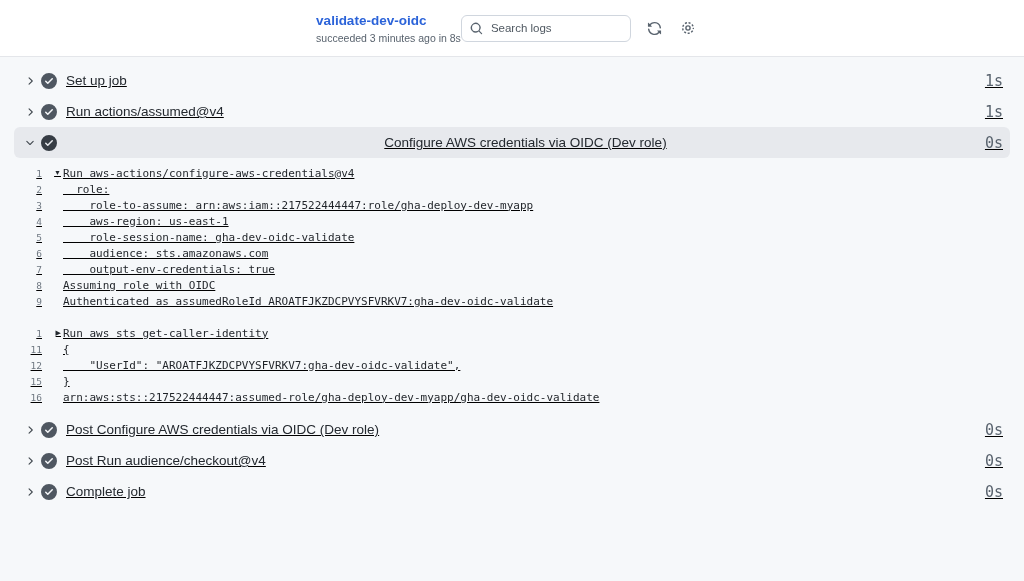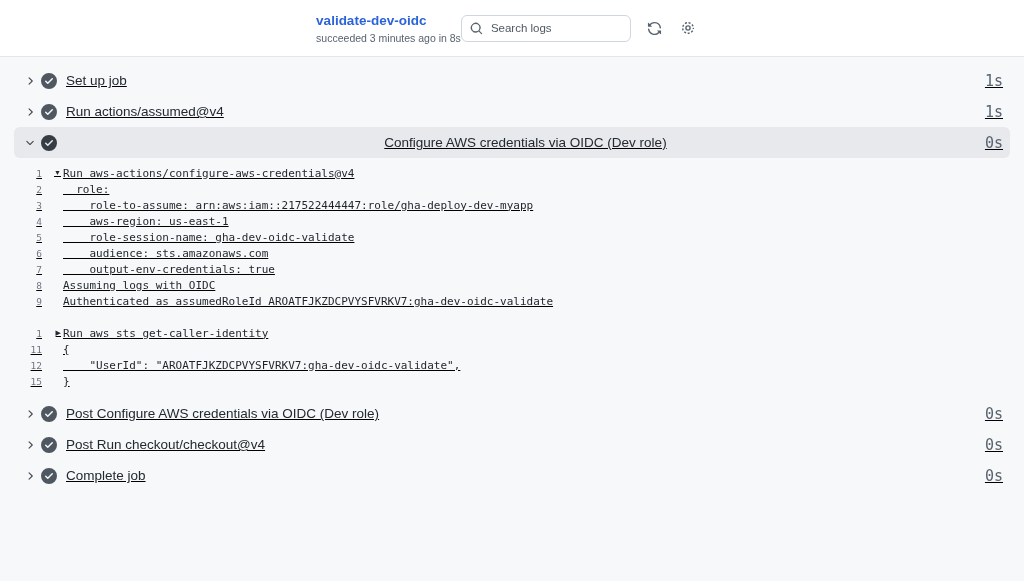--- a/index.html
+++ b/index.html
@@ -153,21 +153,21 @@
             <span class="txt">    audience: sts.amazonaws.com</span>
           </div>
           <div class="log-line">
             <span class="ln">7</span>
             <span class="tri"></span>
             <span class="txt">    output-env-credentials: true</span>
           </div>
           <div class="log-line">
             <span class="ln">8</span>
             <span class="tri"></span>
-            <span class="txt">Assuming logs with OIDC</span>
+            <span class="txt">Assuming role with OIDC</span>
           </div>
           <div class="log-line">
             <span class="ln">9</span>
             <span class="tri"></span>
             <span class="txt">Authenticated as assumedRoleId AROATFJKZDCPVYSFVRKV7:gha-dev-oidc-validate</span>
           </div>
         </div>
       </div>
       <div>
         <div class="log-block">
@@ -184,20 +184,25 @@
           <div class="log-line">
             <span class="ln">12</span>
             <span class="tri"></span>
             <span class="txt">    "UserId": "AROATFJKZDCPVYSFVRKV7:gha-dev-oidc-validate",</span>
           </div>
           <div class="log-line">
             <span class="ln">15</span>
             <span class="tri"></span>
             <span class="txt">}</span>
           </div>
+          <div class="log-line">
+            <span class="ln">16</span>
+            <span class="tri"></span>
+            <span class="txt">arn:aws:sts::217522444447:assumed-role/gha-deploy-dev-myapp/gha-dev-oidc-validate</span>
+          </div>
         </div>
       </div>
       <div>
         <div class="step-header">
           <span class="chev">
             <svg width="12" height="12" viewBox="0 0 16 16">
               <path d="M6.22 3.22a.75.75 0 0 1 1.06 0l4.25 4.25a.75.75 0 0 1 0 1.06l-4.25 4.25a.751.751 0 0 1-1.042-.018.751.751 0 0 1-.018-1.042L9.94 8 6.22 4.28a.75.75 0 0 1 0-1.06Z"></path>
             </svg>
           </span>
           <span class="check">
@@ -214,21 +219,21 @@
           <span class="chev">
             <svg width="12" height="12" viewBox="0 0 16 16">
               <path d="M6.22 3.22a.75.75 0 0 1 1.06 0l4.25 4.25a.75.75 0 0 1 0 1.06l-4.25 4.25a.751.751 0 0 1-1.042-.018.751.751 0 0 1-.018-1.042L9.94 8 6.22 4.28a.75.75 0 0 1 0-1.06Z"></path>
             </svg>
           </span>
           <span class="check">
             <svg width="16" height="16" viewBox="0 0 16 16">
               <path d="M8 16A8 8 0 1 1 8 0a8 8 0 0 1 0 16Zm3.78-9.72a.751.751 0 0 0-.018-1.042.751.751 0 0 0-1.042-.018L6.75 9.19 5.28 7.72a.751.751 0 0 0-1.042.018.751.751 0 0 0-.018 1.042l2 2a.75.75 0 0 0 1.06 0Z"></path>
             </svg>
           </span>
-          <span class="step-label">Post Run checkout/checkout@v4</span>
+          <span class="step-label">Post Run audience/checkout@v4</span>
           <span class="step-dur">0s</span>
         </div>
       </div>
       <div>
         <div class="step-header">
           <span class="chev">
             <svg width="12" height="12" viewBox="0 0 16 16">
               <path d="M6.22 3.22a.75.75 0 0 1 1.06 0l4.25 4.25a.75.75 0 0 1 0 1.06l-4.25 4.25a.751.751 0 0 1-1.042-.018.751.751 0 0 1-.018-1.042L9.94 8 6.22 4.28a.75.75 0 0 1 0-1.06Z"></path>
             </svg>
           </span>

